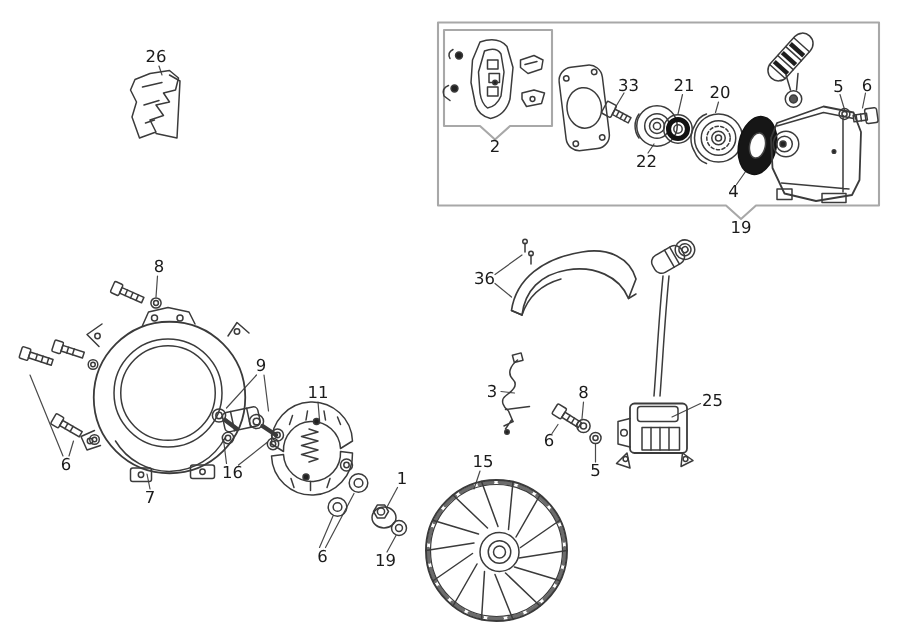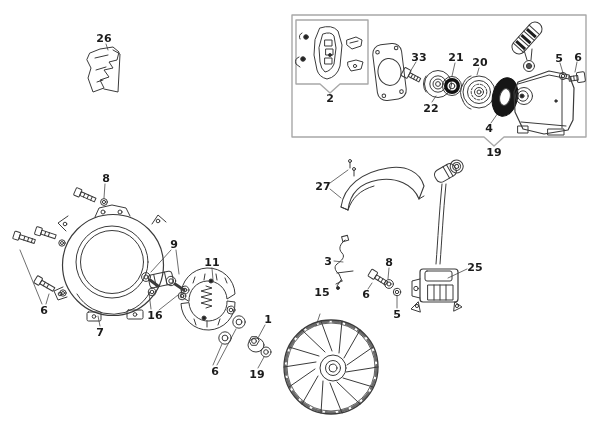--- a/index.html
+++ b/index.html
@@ -5,21 +5,20 @@
   html,body{margin:0;padding:0;background:#ffffff;}
   #canvas{
     position:relative;width:600px;height:423px;background:#ffffff;
     font-family:"DejaVu Sans","Liberation Sans",sans-serif;overflow:hidden;
   }
   #art{position:absolute;left:0;top:0;}
   .callout{
     position:absolute;transform:translate(-50%,-50%);
     font-size:11px;line-height:1;color:#1b1b1b;white-space:nowrap;
     font-family:"DejaVu Sans","Liberation Sans",sans-serif;
-    font-weight:bold;
   }
 </style>
 </head>
 <body>
 
 <div id="canvas">
 
 <svg id="art" width="600" height="423" viewBox="0 0 600 423">
   <g stroke="#3b3b3b" fill="none" stroke-width="1" stroke-linejoin="round" stroke-linecap="round">
 
@@ -335,21 +334,21 @@
 <div class="callout" style="left:494px;top:152px">19</div>
 <div class="callout" style="left:106px;top:178px">8</div>
 <div class="callout" style="left:44px;top:310px">6</div>
 <div class="callout" style="left:100px;top:332px">7</div>
 <div class="callout" style="left:174px;top:244px">9</div>
 <div class="callout" style="left:155px;top:315px">16</div>
 <div class="callout" style="left:212px;top:262px">11</div>
 <div class="callout" style="left:215px;top:371px">6</div>
 <div class="callout" style="left:268px;top:319px">1</div>
 <div class="callout" style="left:257px;top:374px">19</div>
-<div class="callout" style="left:322px;top:292px">15</div>
+<div class="callout" style="left:322px;top:308px">15</div>
 <div class="callout" style="left:328px;top:261px">3</div>
-<div class="callout" style="left:323px;top:186px">27</div>
+<div class="callout" style="left:323px;top:186px">36</div>
 <div class="callout" style="left:366px;top:294px">6</div>
 <div class="callout" style="left:389px;top:262px">8</div>
 <div class="callout" style="left:397px;top:314px">5</div>
 <div class="callout" style="left:475px;top:267px">25</div>
 
 </div>
 
 </body></html>

